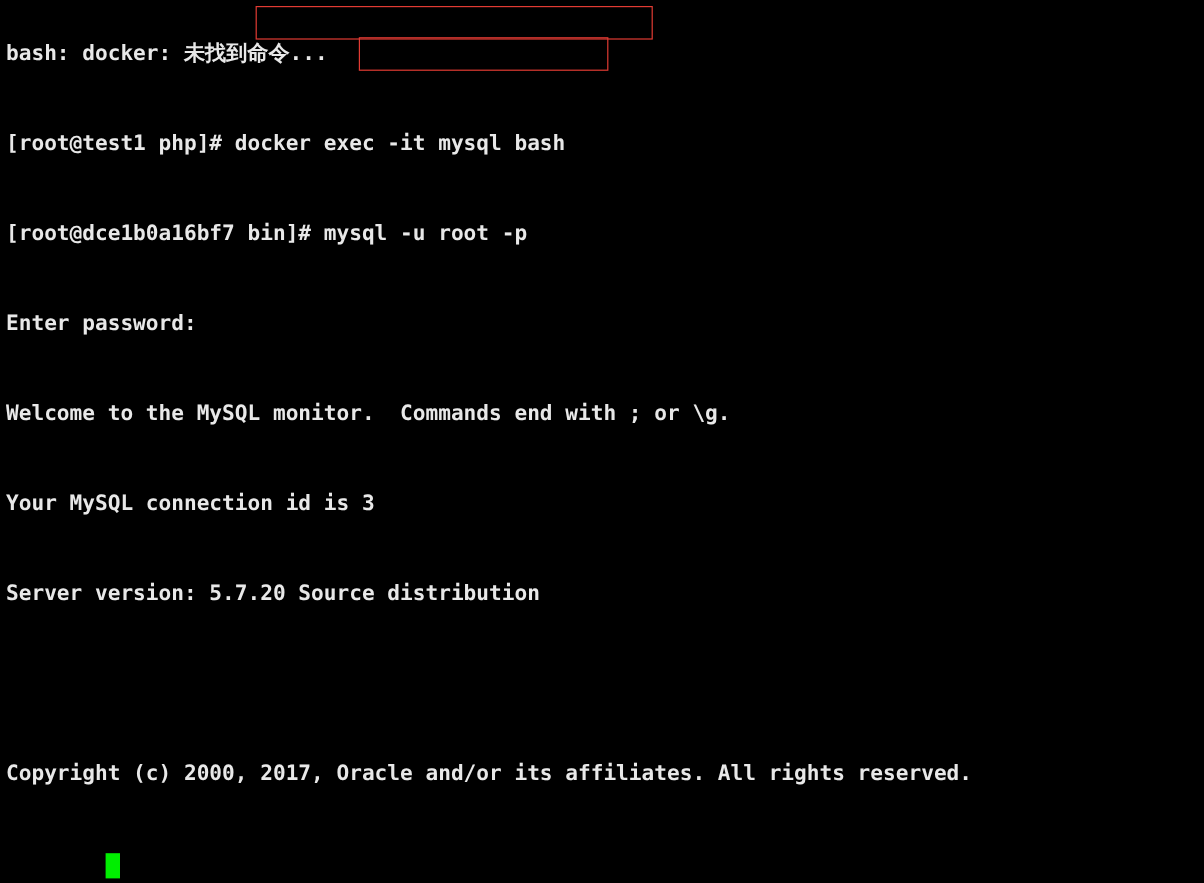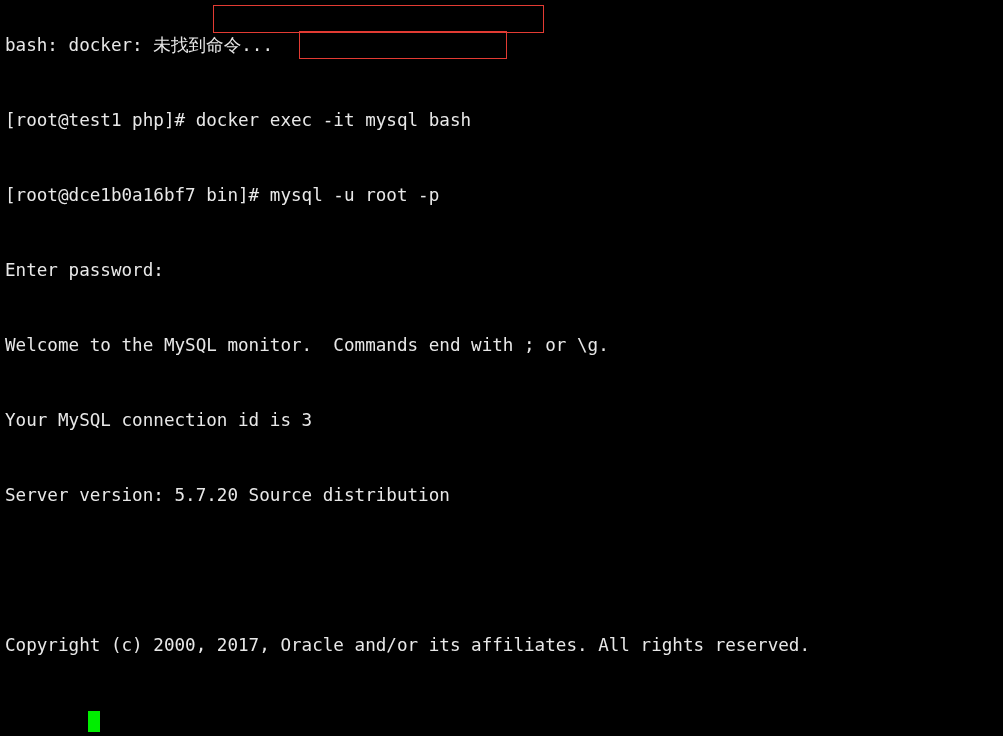--- a/index.html
+++ b/index.html
@@ -13,20 +13,21 @@
     overflow: hidden;
     font-family: "DejaVu Sans Mono", "Liberation Mono", monospace;
   }
 
   #terminal {
     position: relative;
     width: 1003px;
     height: 736px;
     background: #000000;
     overflow: hidden;
+    font-weight: bold;
   }
 
   
   #screen {
     position: absolute;
     left: 5px;
     top: -17px;
     width: 1000px;
     font-size: 17.6px;
     line-height: 25px;

